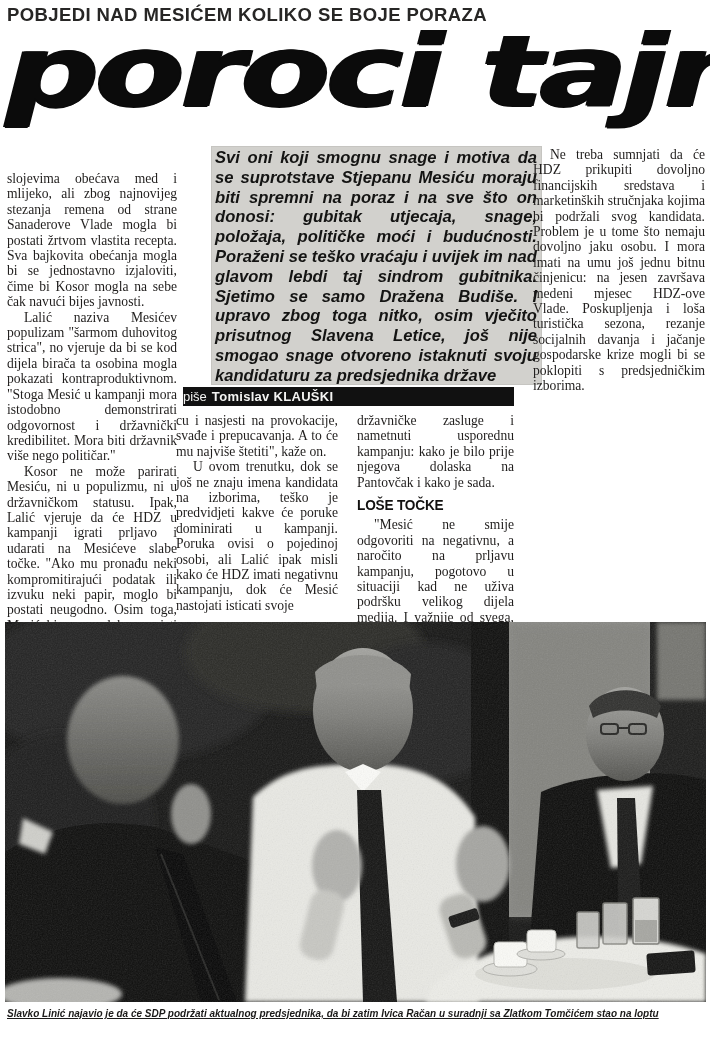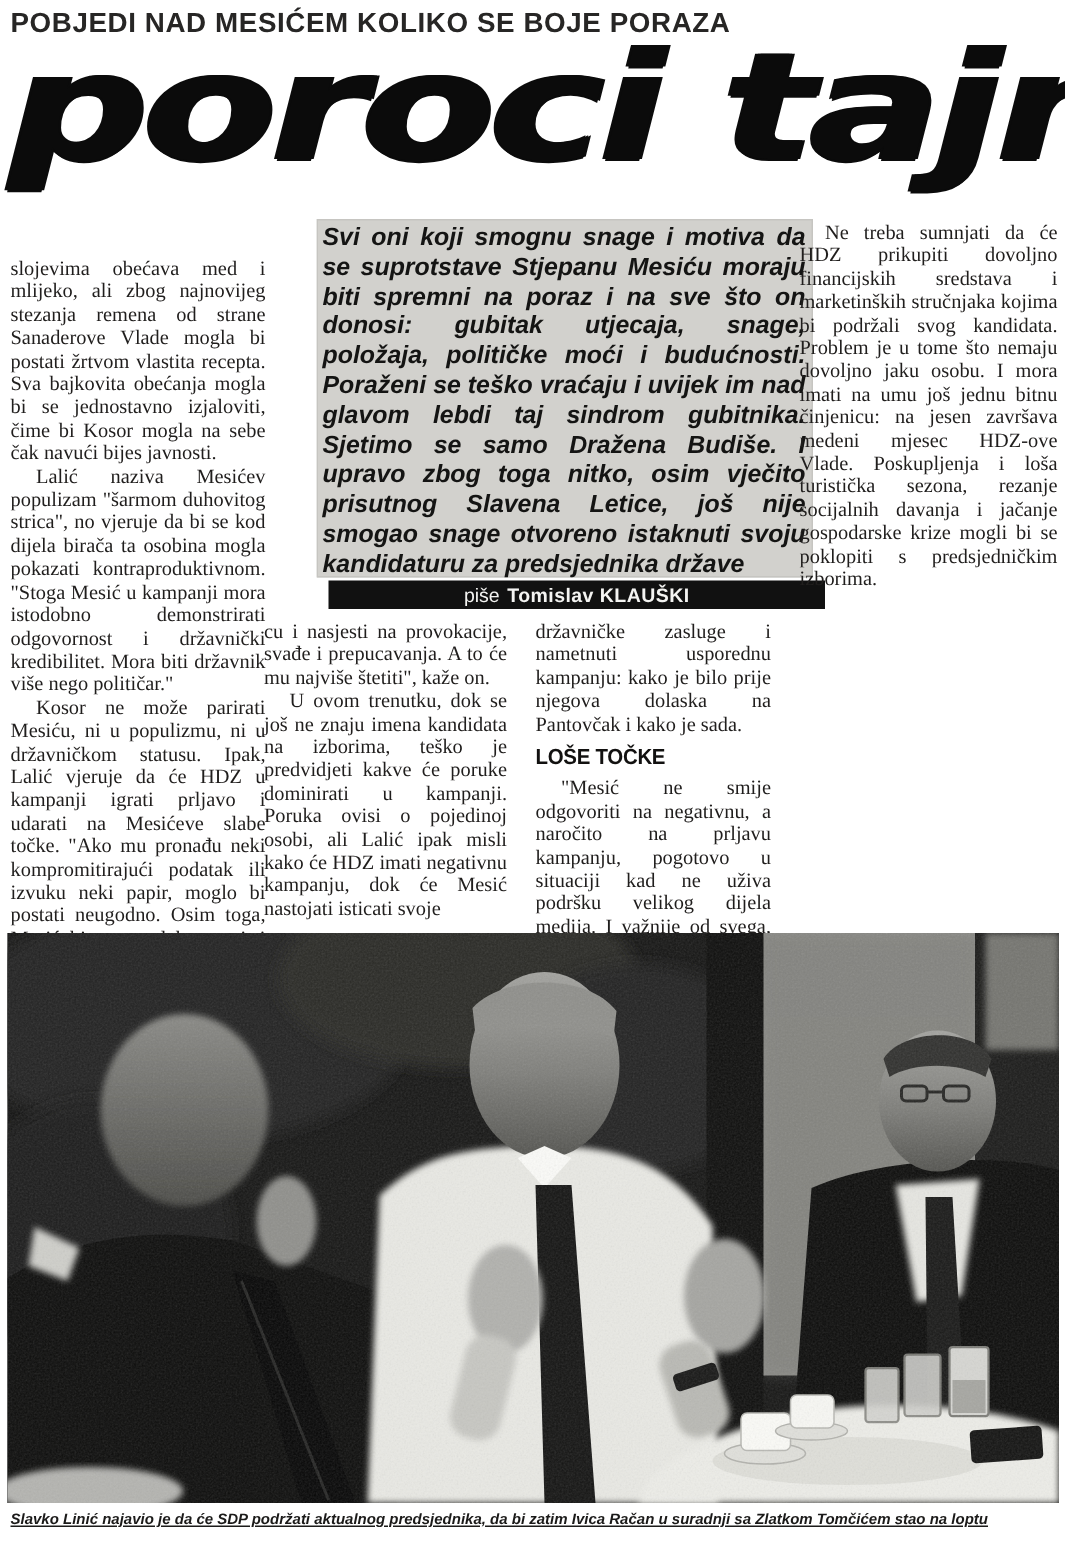--- a/index.html
+++ b/index.html
@@ -36,21 +36,21 @@
     position:absolute;left:183px;top:146px;width:331px;height:239px;
     background:#d2d1cd;box-sizing:border-box;padding:2px 5px 0 4px;
     font-family:Liberation Sans, sans-serif;font-weight:700;font-style:italic;
     font-size:16.6px;line-height:19.8px;text-align:justify;color:#141413;
     box-shadow:0 0 0 1px #c6c5c1 inset;
     margin-left:28px;
   }
   .byline{
     position:absolute;left:183px;top:387px;width:331px;height:19px;
     background:#111;color:#f4f4f2;font-family:"Liberation Sans",sans-serif;
-    font-size:13px;display:flex;justify-content:center;align-items:center;gap:5px;margin-left:36px;
+    font-size:13px;display:flex;justify-content:flex-start;align-items:center;gap:5px;
   }
   .byline .prefix{font-weight:400;}
   .byline .author{font-weight:700;letter-spacing:.3px;}
   .photo{position:absolute;left:5px;top:622px;width:701px;height:380px;background:#161615;}
   .photo svg{display:block;width:100%;height:100%;}
   .caption{
     position:absolute;left:7px;top:1005px;width:698px;
     font-family:"Liberation Sans",sans-serif;font-weight:700;font-style:italic;
     font-size:10px;line-height:17px;color:#1b1a19;text-decoration:underline;
   }

